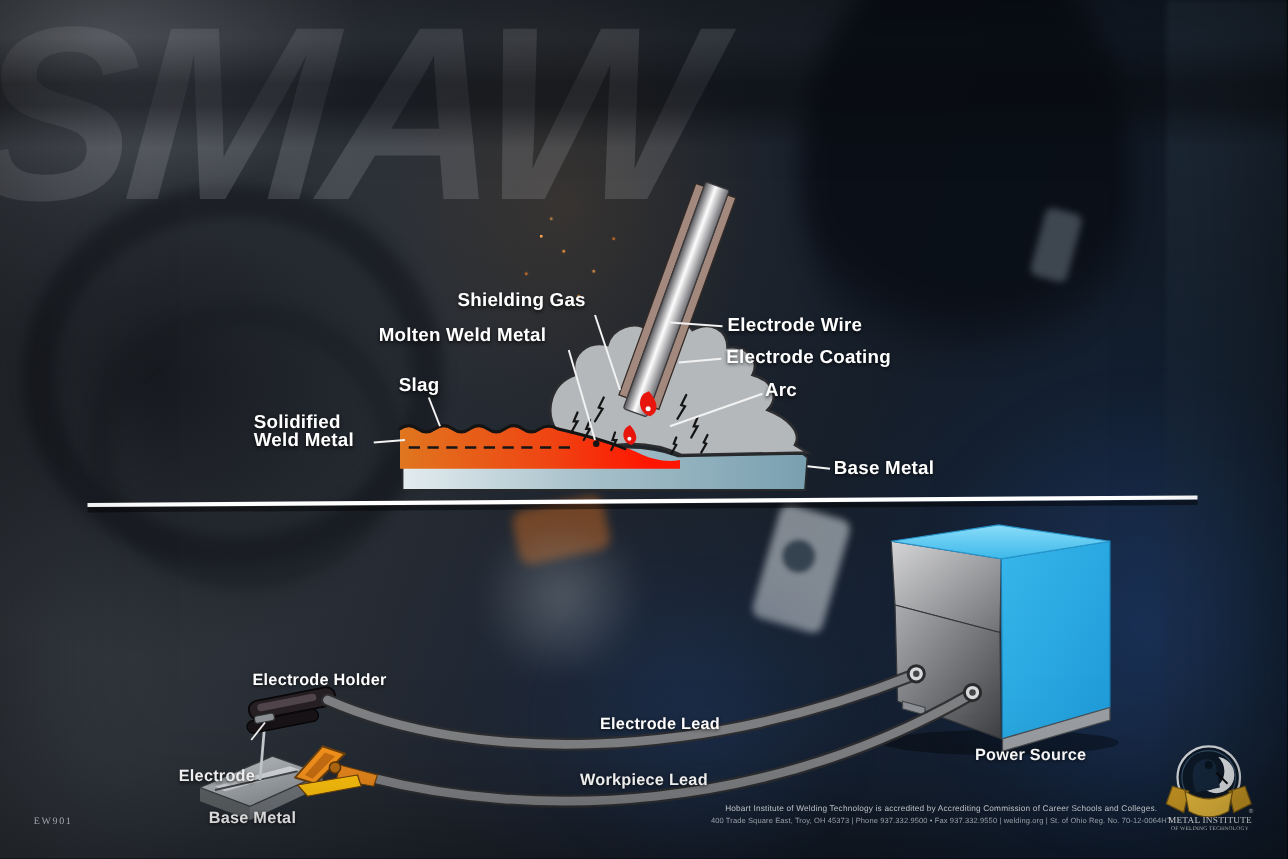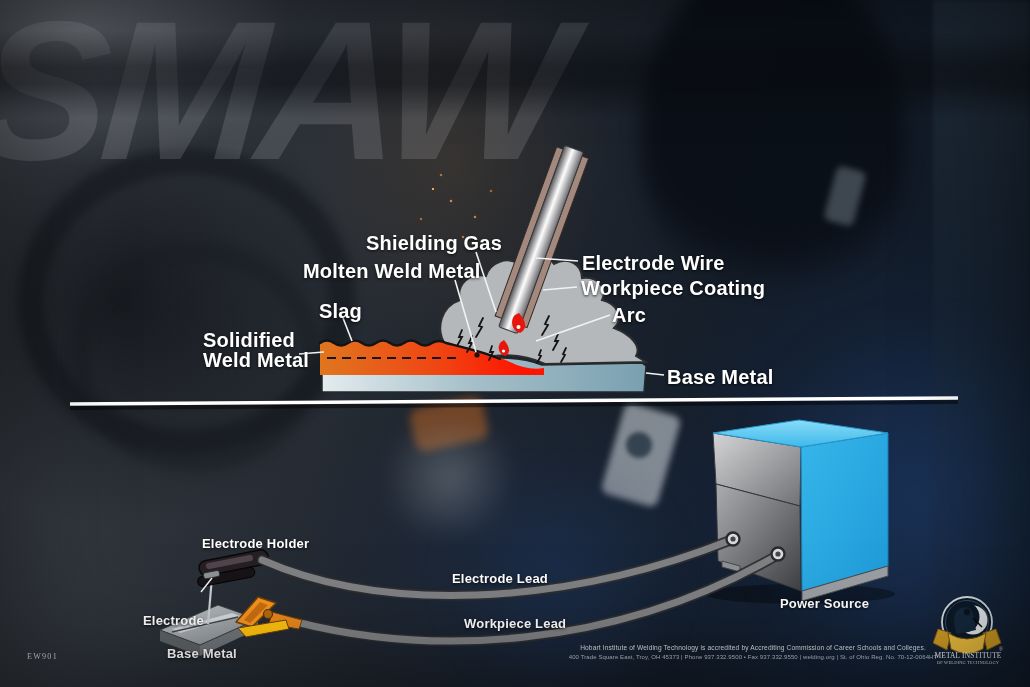--- a/index.html
+++ b/index.html
@@ -23,21 +23,21 @@
   }
   #title-band{position:absolute;left:0;top:30px;width:100%;height:88px;
     background:linear-gradient(180deg,rgba(8,10,14,0) 0%,rgba(8,10,14,.5) 42%,rgba(8,10,14,.5) 62%,rgba(8,10,14,0) 100%);}
   #title{
     position:absolute;left:0;top:52px;width:100%;text-align:center;
     font-size:41px;font-weight:bold;color:#fff;letter-spacing:.5px;
     text-shadow:0 4px 10px rgba(0,0,0,.85),0 0 22px rgba(0,0,0,.6);
   }
   .lbl{position:absolute;color:#fff;font-weight:bold;
     text-shadow:0 1px 3px rgba(0,0,0,.75);white-space:pre-line;}
-  .lbl-lg{font-size:20px;letter-spacing:.2px;}
+  .lbl-lg{font-size:15px;letter-spacing:.2px;}
   .lbl-sm{font-size:13px;letter-spacing:.2px;}
   #lbl-solidified{line-height:.98;}
   svg.layer{position:absolute;left:0;top:0;pointer-events:none;}
   #foot1{position:absolute;left:557px;top:644px;width:392px;text-align:center;
     font-size:6.6px;color:#d8dde3;letter-spacing:.15px;}
   #foot2{position:absolute;left:557px;top:654px;width:392px;text-align:center;
     font-size:6px;color:#b6bec7;letter-spacing:.1px;}
   #code{position:absolute;left:27px;top:652px;font-size:8px;color:#d6dce2;letter-spacing:1.3px;font-family:Liberation Serif, serif;}
   #logo-name{position:absolute;left:928px;top:651px;width:80px;text-align:center;
     font-family:"Liberation Serif",serif;font-size:7.4px;color:#eef1f4;letter-spacing:.2px;}
@@ -225,28 +225,28 @@
       <path d="M948,633 Q967,645 986,633 L983,649 Q967,658 951,649 Z" fill="#eebf3e" stroke="#7a5a12" stroke-width="1"></path>
     </g>
   </svg>
 
   <div class="lbl lbl-lg" style="left:366px;top:232px;">Shielding Gas</div>
   <div class="lbl lbl-lg" style="left:303px;top:260px;">Molten Weld Metal</div>
   <div class="lbl lbl-lg" style="left:319px;top:300px;">Slag</div>
   <div class="lbl lbl-lg" id="lbl-solidified" style="left:203px;top:331px;">Solidified
 Weld Metal</div>
   <div class="lbl lbl-lg" style="left:582px;top:252px;">Electrode Wire</div>
-  <div class="lbl lbl-lg" style="left:581px;top:277px;">Workpiece Coating</div>
+  <div class="lbl lbl-lg" style="left:581px;top:277px;">Electrode Coating</div>
   <div class="lbl lbl-lg" style="left:612px;top:304px;">Arc</div>
   <div class="lbl lbl-lg" style="left:667px;top:366px;">Base Metal</div>
 
   <div class="lbl lbl-sm" style="left:202px;top:536px;">Electrode Holder</div>
   <div class="lbl lbl-sm" style="left:143px;top:613px;">Electrode</div>
   <div class="lbl lbl-sm" style="left:167px;top:646px;">Base Metal</div>
-  <div class="lbl lbl-sm" style="left:452px;top:571px;">Electrode Lead</div>
+  <div class="lbl lbl-sm" style="left:480px;top:571px;">Electrode Lead</div>
   <div class="lbl lbl-sm" style="left:464px;top:616px;">Workpiece Lead</div>
   <div class="lbl lbl-sm" style="left:764px;top:596px;padding-left:16px;">Power Source</div>
 
   <div id="code">EW901</div>
   <div id="foot1">Hobart Institute of Welding Technology is accredited by Accrediting Commission of Career Schools and Colleges.</div>
   <div id="foot2">400 Trade Square East, Troy, OH 45373   |   Phone 937.332.9500 • Fax 937.332.9550   |   welding.org   |   St. of Ohio Reg. No. 70-12-0064HT</div>
   <div id="logo-name">METAL INSTITUTE</div>
   <div id="logo-sub">OF WELDING TECHNOLOGY</div>
   <div class="blob" style="left:999px;top:646px;font-size:5px;color:#cfd4d9;">®</div>
 

